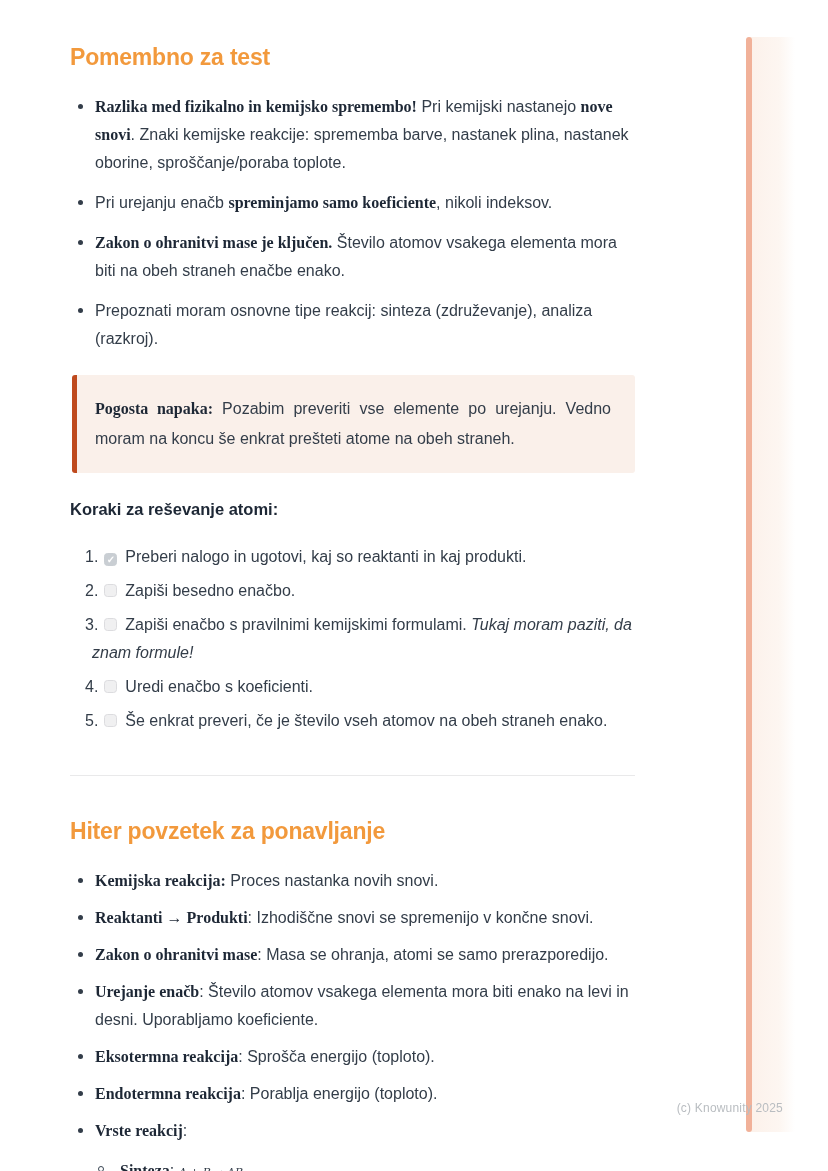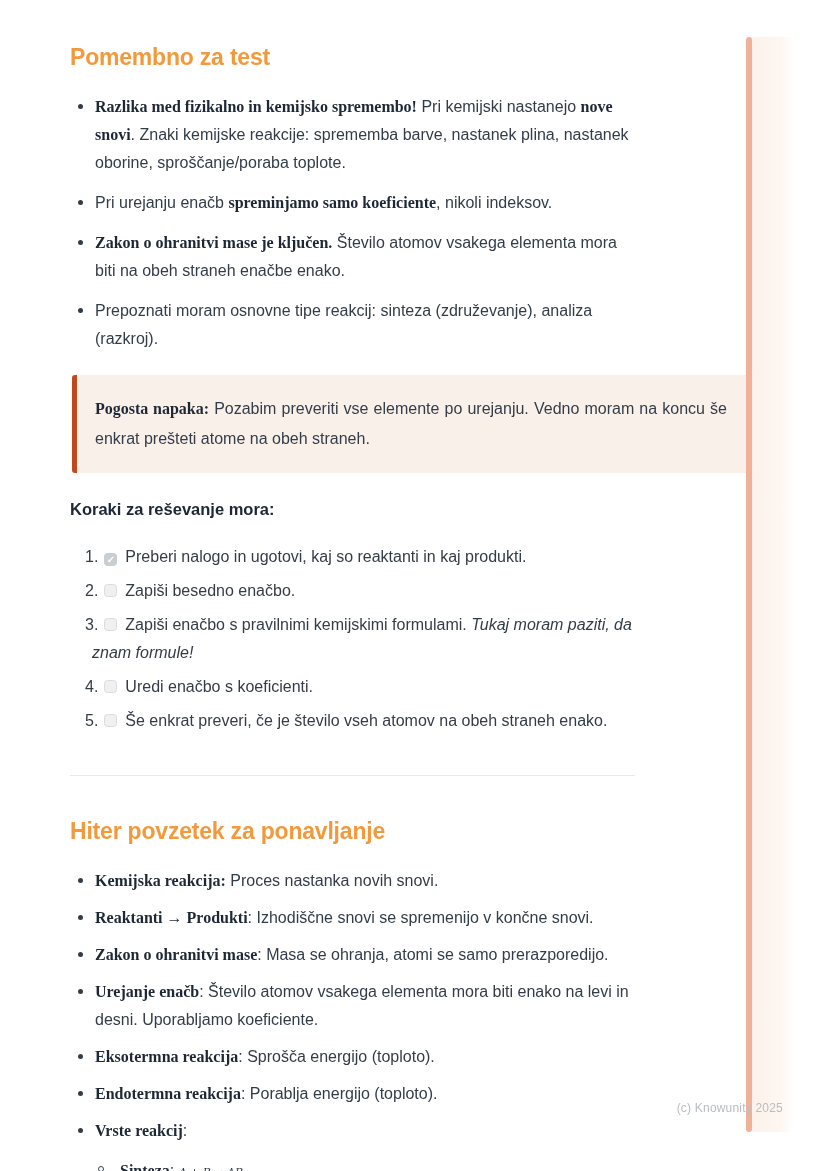--- a/index.html
+++ b/index.html
@@ -22,21 +22,21 @@
   }
   .h2-wrap{margin-top:42px;}
   .seg-b{font-weight:700;color:var(--text_bold);font-family:Liberation Serif, serif;}
   .seg-i{font-style:italic;}
   .seg-m{font-family:"DejaVu Serif",serif;font-style:italic;font-size:11px;}
   ul.blist{list-style:none;margin:0;padding:0;font-size:16px;line-height:28px;}
   ul.blist>li{position:relative;padding-left:25px;margin-bottom:12px;}
   .dot{position:absolute;left:8px;top:11px;width:5px;height:5px;border-radius:50%;background:var(--text);}
   ul.summary>li{margin-bottom:9px;}
   .callout{
-    margin:22px 0 27px 2px;width:679px;background:var(--callout_bg);
+    margin:22px 0 27px 2px;width:563px;background:var(--callout_bg);
     border-left:5px solid var(--callout_border);border-radius:3px;
     padding:19px 24px 19px 18px;font-size:16px;line-height:30px;text-align:justify;
   }
   .steps-title{font-size:16.5px;font-weight:700;color:var(--text_bold);margin:0 0 24px 0;}
   ol.steps{list-style:none;margin:0;padding:0;font-size:16px;line-height:28px;}
   ol.steps>li{margin:0 0 6px 15px;padding-left:7px;text-indent:-7px;}
   .num{color:var(--text);}
   .checkbox{
     display:inline-block;width:13px;height:13px;border-radius:3.5px;
     background:var(--checkbox_bg);border:1px solid var(--checkbox_border);
@@ -92,21 +92,21 @@
     <li>
       <span class="dot"></span>
       <span><span>Prepoznati moram osnovne tipe reakcij: sinteza (združevanje), analiza (razkroj).</span></span>
     </li>
   </ul>
 
   <div class="callout">
     <span><span class="seg-b">Pogosta napaka:</span><span> Pozabim preveriti vse elemente po urejanju. Vedno moram na koncu še enkrat prešteti atome na obeh straneh.</span></span>
   </div>
 
-  <div class="steps-title">Koraki za reševanje mora:</div>
+  <div class="steps-title">Koraki za reševanje atomi:</div>
 
   <ol class="steps">
     <li>
       <span class="num">1.</span><span class="checkbox checked"><span class="check">✓</span></span><span><span>Preberi nalogo in ugotovi, kaj so reaktanti in kaj produkti.</span></span>
     </li>
     <li>
       <span class="num">2.</span><span class="checkbox"></span><span><span>Zapiši besedno enačbo.</span></span>
     </li>
     <li>
       <span class="num">3.</span><span class="checkbox"></span><span><span>Zapiši enačbo s pravilnimi kemijskimi formulami. </span><span class="seg-i">Tukaj moram paziti, da znam formule!</span></span>

